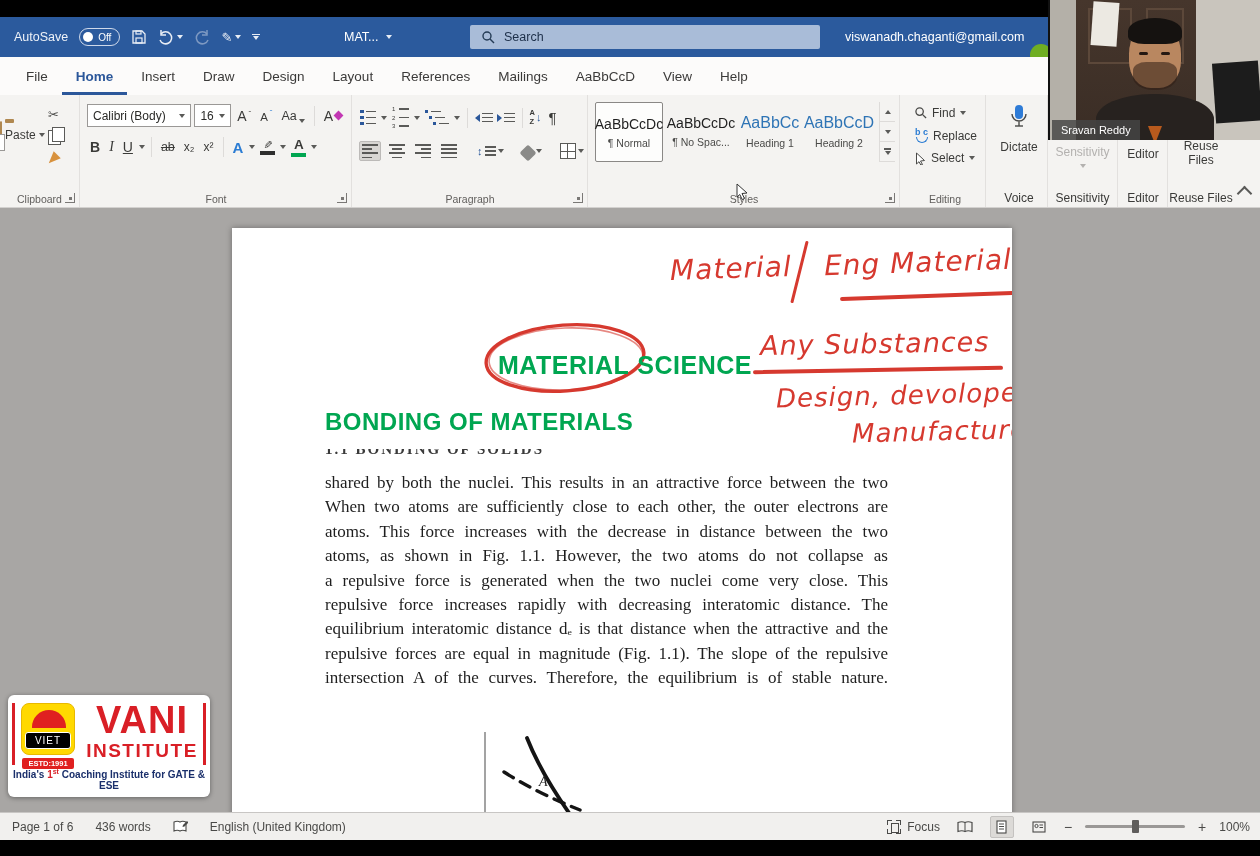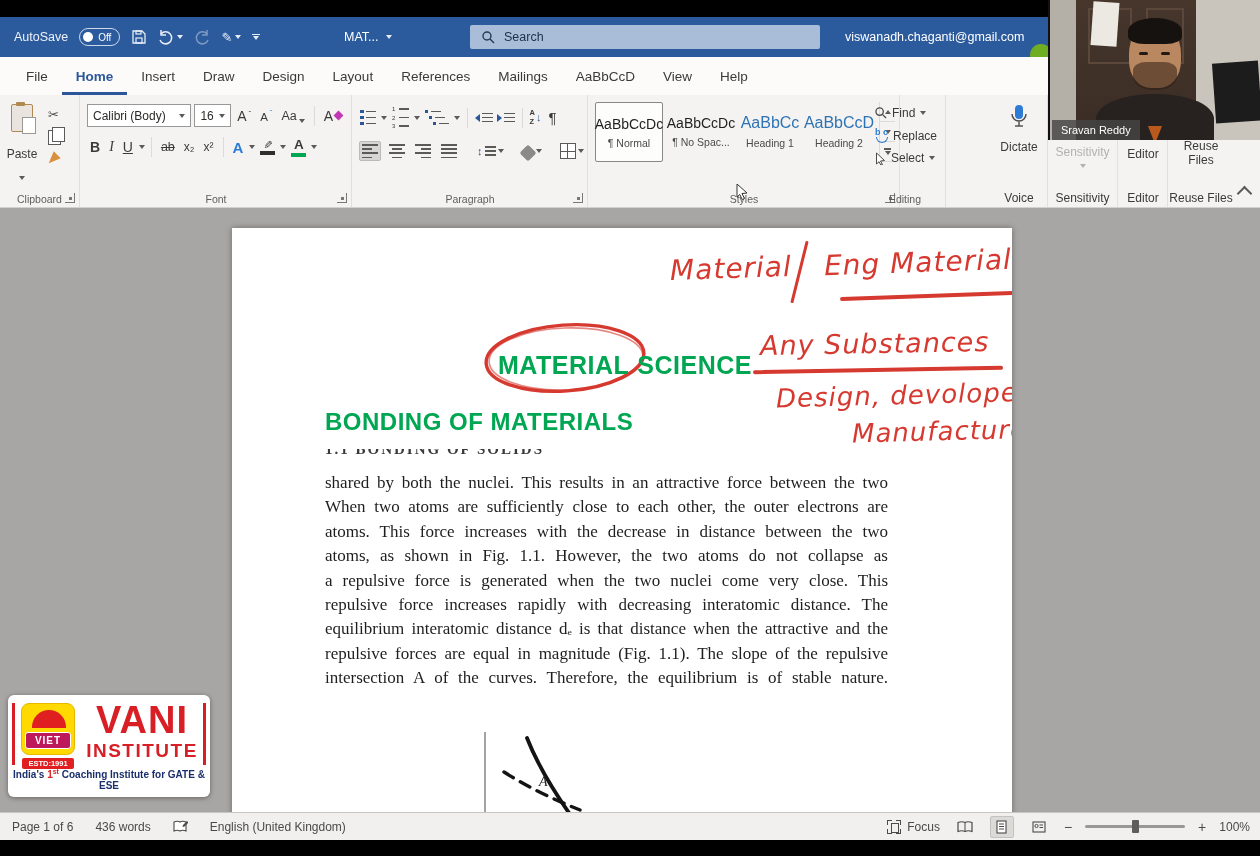--- a/index.html
+++ b/index.html
@@ -30,21 +30,21 @@
   .rtab.active{color:#2b579a;font-weight:700;box-shadow:inset 0 -3px 0 #2b579a;}
   
   .ribbon{position:absolute;left:0;top:95px;width:1260px;height:113px;background:#f4f3f1;border-bottom:1px solid #d3d1cf;box-sizing:border-box;}
   .grp{position:absolute;top:0;height:112px;border-right:1px solid #e2e0de;box-sizing:border-box;}
   .glabel{position:absolute;bottom:2px;left:0;width:100%;text-align:center;font-size:10.5px;color:#605e5c;}
   .dlg{position:absolute;right:4px;bottom:4px;width:9px;height:9px;border-right:1.2px solid #7a7876;border-bottom:1.2px solid #7a7876;}
   .dlg::after{content:"";position:absolute;right:2px;bottom:2px;width:3px;height:3px;background:#7a7876;}
   .ico{color:#4a4a48;}
   .sep{width:1px;height:20px;background:#dddbd9;margin:0 3px;}
   
-  .paste-btn{display:flex;flex-direction:column;align-items:center;gap:15px;width:44px;padding-top:9px;}
+  .paste-btn{display:flex;flex-direction:row;align-items:center;gap:3px;width:44px;padding-top:9px;}
   .paste-btn span{font-size:12px;color:#3a3a38;}
   .clipico{position:relative;width:20px;height:26px;border:1.6px solid #b08850;background:#e9e4de;border-radius:2px;}
   .clipico::before{content:"";position:absolute;left:4px;top:-3px;width:9px;height:4px;background:#b08850;border-radius:1px;}
   .clipico::after{content:"";position:absolute;right:-4px;bottom:-3px;width:12px;height:15px;background:#fff;border:1px solid #9a9896;}
   .mini-col{display:flex;flex-direction:column;gap:8px;padding-top:12px;margin-left:4px;}
   .copyico{position:relative;width:11px;height:13px;border:1.2px solid #5a5a58;background:#fff;}
   .copyico::before{content:"";position:absolute;left:3px;top:-4px;width:11px;height:13px;border:1.2px solid #5a5a58;background:#fff;}
   .brushico{width:0;height:0;border-left:5px solid transparent;border-right:5px solid transparent;border-top:12px solid #d8923e;transform:rotate(45deg);}
   
   .frow{display:flex;align-items:center;padding:0 6px;gap:3px;}
@@ -129,22 +129,22 @@
   .pl-last{text-align:left;}
   .circ{position:absolute;left:248px;top:90px;}
   .figsvg{position:absolute;left:188px;top:500px;}
   
   .logocard{position:absolute;left:8px;top:695px;width:202px;height:102px;background:#fff;border-radius:6px;z-index:50;
             box-shadow:0 1px 5px rgba(0,0,0,.4);overflow:hidden;}
   .logobar{position:absolute;top:8px;width:3px;height:62px;background:#d91f26;}
   .lg-left{position:absolute;left:12px;top:8px;width:56px;display:flex;flex-direction:column;align-items:center;}
   .lg-yellow{width:54px;height:52px;background:#ffd900;border-radius:8px;border:1px solid #e8b800;position:relative;display:flex;flex-direction:column;align-items:center;justify-content:flex-end;padding-bottom:5px;box-sizing:border-box;}
   .lg-sun{position:absolute;top:6px;left:10px;width:34px;height:18px;background:#e02020;border-radius:17px 17px 0 0;}
-  .lg-viet{width:44px;height:15px;background:#be185d;border:1px solid #fff;border-radius:3px;color:#fff;
-           font-size:10px;font-weight:700;display:flex;align-items:center;justify-content:center;letter-spacing:1px;}
+  .lg-viet{width:44px;height:15px;background:#000000;border:1px solid #fff;border-radius:3px;color:#fff;
+           font-size:10px;font-weight:400;display:flex;align-items:center;justify-content:center;letter-spacing:1px;}
   .lg-estd{margin-top:3px;width:52px;height:11px;background:#e02020;color:#fff;font-size:7.5px;font-weight:700;
            display:flex;align-items:center;justify-content:center;border-radius:2px;}
   .lg-right{position:absolute;left:74px;top:6px;width:120px;text-align:center;}
   .lg-vani{color:#d91f26;font-size:38px;font-weight:700;letter-spacing:1px;line-height:1;}
   .lg-inst{color:#d91f26;font-size:19px;font-weight:700;letter-spacing:1.5px;line-height:1;margin-top:2px;}
   .lg-tag{position:absolute;left:0;bottom:6px;width:100%;text-align:center;color:#1a2f6b;font-size:10px;font-weight:700;}
   .lg-tag .red{color:#d91f26;}
   .lg-tag sup{font-size:7px;}
   
   .webcam{position:absolute;left:1048px;top:0;width:212px;height:140px;z-index:60;background:#9a958e;overflow:hidden;border-left:2px solid #111;box-sizing:border-box;}
@@ -485,21 +485,21 @@
                 <span class="b"></span>
                 <span class="cv dark"></span>
               </span>
             </div>
         </div>
       </div>
       <span class="glabel">Styles</span>
       <span class="dlg"></span>
     </div>
 
-    <div class="grp g-edit" style="left:865px;width:81px;">
+    <div class="grp g-edit" style="left:905px;width:81px;">
       <div class="edrow">
         <svg width="12" height="12" viewBox="0 0 13 13">
           <circle cx="5" cy="5" r="4" fill="none" stroke="#4a4a48" stroke-width="1.4"></circle>
           <line x1="8" y1="8" x2="12" y2="12" stroke="#4a4a48" stroke-width="1.4"></line>
         </svg>
         <span>Find</span>
           <span class="cv dark"></span>
       </div>
       <div class="edrow">
         <span class="repico">

